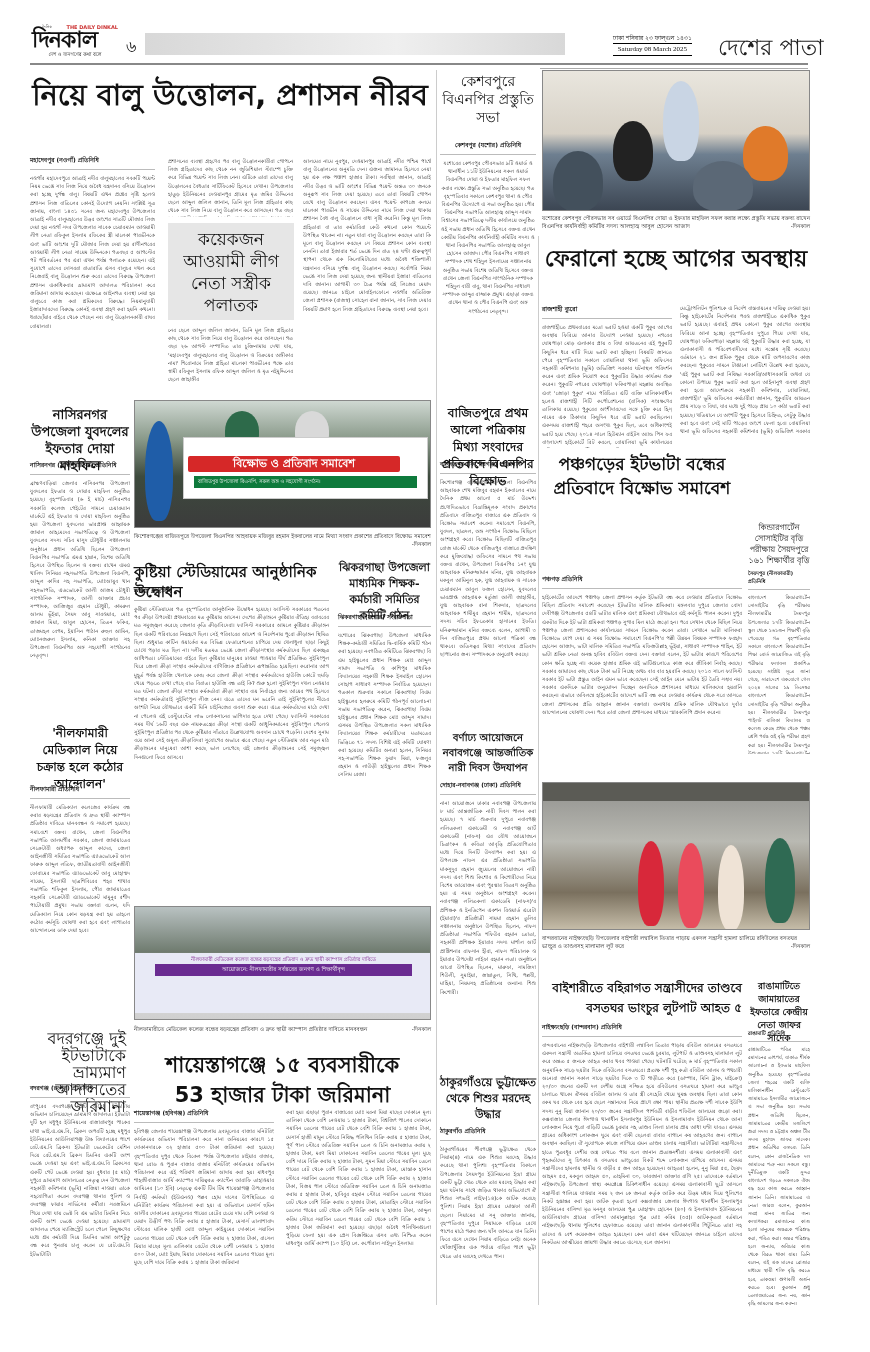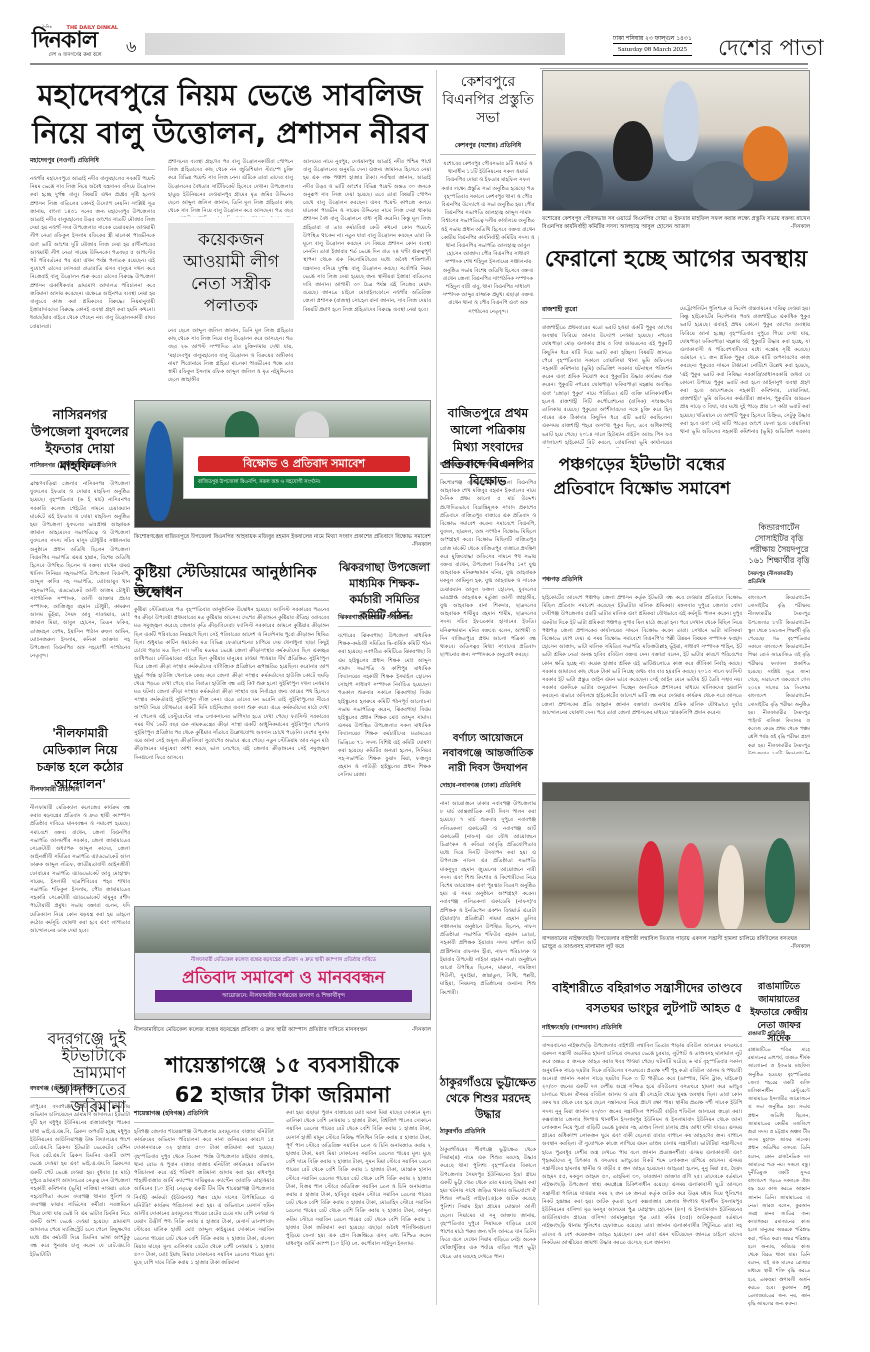--- a/index.html
+++ b/index.html
@@ -41,21 +41,20 @@
 <div class="abs dateline">
   <div>ঢাকা শনিবার ২৩ ফাল্গুন ১৪৩১</div>
   <div class="en">Saturday 08 March 2025</div>
 </div>
 <div class="abs section-title">দেশের পাতা</div>
 <div class="abs rule" style="left:30px;top:63px;width:375px"></div>
 <div class="abs rule" style="left:405px;top:63px;width:403px"></div>
 <div class="abs" style="left:540px;top:68px;width:268px;height:1px;background:#aaa"></div>
 
 <div class="abs hl" style="left:30px;top:76px;width:400px;text-align:center;font-size:29px;line-height:38px">
-  <div>মহাদেবপুরে নিয়ম ভেঙে সাবলিজ</div>
   <div>নিয়ে বালু উত্তোলন, প্রশাসন নীরব</div>
 </div>
 <div class="col" style="left:30px;top:155px;width:125px">
   <div class="byline">মহাদেবপুর (নওগাঁ) প্রতিনিধি</div>
   <div class="body" style="height:245px;overflow:hidden">নওগাঁর মহাদেবপুরে আত্রাই নদীর বালুমহালের সবকটি পয়েন্ট নিয়ম ভেঙে সাব লিজ নিয়ে অবৈধ যন্ত্রদানব বসিয়ে উত্তোলন করা হচ্ছে দুর্গন্ধ বালু। বিষয়টি এখন প্রশ্নের সৃষ্টি হলেও প্রশাসন লিজ বাতিলের কোনই উদ্যোগ নেয়নি। সংশ্লিষ্ট সূত্র জানায়, বাংলা ১৪৩১ সনের জন্য মহাদেবপুর উপজেলার আত্রাই নদীর বালুমহালের উত্তর অংশের সাতটি মৌজার লিজ দেয়া হয় নওগাঁ সদর উপজেলার সাবেক চেয়ারম্যান আওয়ামী লীগ নেতা রফিকুল ইসলাম রফিকের স্ত্রী মালেকা পারভীনকে এবং ভাটি অংশের দুটি মৌজার লিজ দেয়া হয় রাণীনগরের আওয়ামী লীগ নেতা সায়েম উদ্দিনকে। গতবছর ৫ আগস্টের পট পরিবর্তনের পর এরা এখন পর্যন্ত পলাতক রয়েছেন। এই সুযোগে তাদের দোসররা রাতারাতি এসব বালুচর দখল করে নিজেরাই বালু উত্তোলন শুরু করে। তাদের বিরুদ্ধে উপজেলা প্রশাসন একাধিকবার ভ্রাম্যমাণ আদালত পরিচালনা করে জরিমানা আদায় করেছেন। এক্ষেত্রে আইনগত ব্যবস্থা নেয়া হয় বালুচরে কাজ করা শ্রমিকদের বিরুদ্ধে। নিয়মানুযায়ী ইজারাদারদের বিরুদ্ধে কোনই ব্যবস্থা গ্রহণ করা হয়নি কখনো। ধরাছোঁয়ার বাইরে থেকে গেছেন নব্য বালু উত্তোলনকারী রাঘব বোয়ালরা।</div>
 </div>
 <div class="col" style="left:168px;top:157px;width:125px">
   <div class="body" style="height:60px;overflow:hidden">প্রশাসনের ব্যবস্থা গ্রহণের পর বালু উত্তোলনকারীরা গোপনে লিজ গ্রহিতাদের কাছ থেকে নন জুডিশিয়াল স্ট্যাম্পে চুক্তি করে বিভিন্ন পয়েন্ট সাব লিজ নেন। এটিকে তারা তাদের বালু উত্তোলনের বৈধতার সার্টিফিকেট হিসেবে দেখান। উপজেলার হাতুড় ইউনিয়নের দেওয়ানপুর গ্রামের মৃত জমির উদ্দিনের ছেলে আব্দুল জলিল জানান, তিনি মূল লিজ গ্রহিতার কাছ থেকে সাব লিজ নিয়ে বালু উত্তোলন করে আসছেন। গত বছর ২৬ আগস্ট সম্পাদিত তার চুক্তিনামায় দেখা যায়, 'মহাদেবপুর বালুমহালের বালু উত্তোলন ও বিক্রয়ের অঙ্গীকার নামা' শিরোনামে লিজ গ্রহিতা মালেকা পারভীনের পক্ষে তার স্বামী রফিকুল ইসলাম রফিক আব্দুল জলিল ও মৃত নইমুদ্দিনের ছেলে জাহাঙ্গীর</div>
 </div>
 <div class="abs box-gray" style="left:168px;top:223px;width:126px;height:97px">
@@ -100,21 +99,21 @@
 <div class="col" style="left:30px;top:460px;width:100px">
   <div class="byline">নাসিরনগর (ব্রাহ্মণবাড়িয়া) প্রতিনিধি</div>
   <div class="body" style="height:240px;overflow:hidden">ব্রাহ্মণবাড়িয়া জেলার নাসিরনগর উপজেলা যুবদলের ইফতার ও দোয়ার মাহফিল অনুষ্ঠিত হয়েছে। বৃহস্পতিবার (৬ ই মার্চ) নাসিরনগর সরকারি কলেজ গেইটের সামনে চেয়ারম্যান মার্কেটে এই ইফতার ও দোয়া মাহফিল অনুষ্ঠিত হয়। উপজেলা যুবদলের ভারপ্রাপ্ত আহ্বায়ক জামাল আহমেদের সভাপতিত্বে ও উপজেলা যুবদলের সদস্য সচিব মাসুদ চৌধুরীর সঞ্চালনায় অনুষ্ঠানে প্রধান অতিথি ছিলেন উপজেলা বিএনপির সভাপতি এমএ হান্নান, বিশেষ অতিথি হিসেবে উপস্থিত ছিলেন ও বক্তব্য রাখেন এমএ খালিদ সিনিয়র সহসভাপতি উপজেলা বিএনপি, আব্দুল কাদির সহ সভাপতি, মোঃআয়ুব খান সহসভাপতি, এডভোকেট আলী আজম চৌধুরী সাংগঠনিক সম্পাদক, আলী আক্তার প্রচার সম্পাদক, আজিজুর রহমান চৌধুরী, কামরুল আলম ভূঁইয়া, সৈয়দ আবু সারওয়ার, মোঃ জামাল মিয়া, আবুল হোসেন, তিতন ফকির, তাজমহল বেগম, ইয়াসিন পাঠান রুহুল আমিন, মোঃনজরুল ইসলাম, কনিকা আক্তার সহ উপজেলা বিএনপির অঙ্গ সহযোগী সংগঠনের নেতৃবৃন্দ।</div>
 </div>
 
 <div class="abs photo" style="left:134px;top:400px;width:297px;height:128px;background:linear-gradient(180deg,#cfd8d2 0%,#8a9a8a 30%,#3d4a3d 60%,#3c3c3c 100%)">
   <div class="person" style="left:10px;top:20px;width:28px;height:100px;background:#1f5da8"></div>
   <div class="person" style="left:90px;top:10px;width:34px;height:40px;background:#2d6a4a"></div>
   <div class="person" style="left:160px;top:10px;width:34px;height:40px;background:#d9d9d9"></div>
   <div class="abs" style="left:48px;top:36px;width:245px;height:62px;background:#fff;border:1px solid #ccc">
-    <div class="banner-red" style="margin-top:18px;margin-left:14px;width:212px;font-size:11px;line-height:16px;border-radius:2px">বিক্ষোভ ও প্রতিবাদ সমাবেশ</div>
+    <div class="banner-red" style="margin-top:18px;margin-left:4px;width:212px;font-size:11px;line-height:16px;border-radius:2px">বিক্ষোভ ও প্রতিবাদ সমাবেশ</div>
     <div style="margin:4px 10px;background:#0e7a3c;color:#fff;font-size:5px;padding:2px 4px">বাজিতপুর উপজেলা বিএনপি, সকল অঙ্গ ও সহযোগী সংগঠন।</div>
   </div>
 </div>
 <div class="abs caption" style="left:134px;top:532px;width:297px">
   <span>কিশোরগঞ্জের বাজিতপুরে উপজেলা বিএনপির আহবায়ক মজিবুর রহমান ইকবালের নামে মিথ্যা সংবাদ প্রকাশের প্রতিবাদে বিক্ষোভ সমাবেশ</span>
   <span class="credit">-দিনকাল</span>
 </div>
 
 <div class="abs hl" style="left:440px;top:405px;width:96px;text-align:center;font-size:12px;line-height:17px">বাজিতপুরে প্রথম আলো পত্রিকায় মিথ্যা সংবাদের প্রতিবাদে বিএনপির বিক্ষোভ</div>
 <div class="col" style="left:440px;top:459px;width:96px">
@@ -169,21 +168,20 @@
   <div class="person" style="left:222px;top:55px;width:30px;height:85px;background:#2f6a53"></div>
 </div>
 <div class="abs caption" style="left:542px;top:934px;width:268px">
   <span>বান্দরবানের নাইক্ষ্যংছড়ি উপজেলার বাইশারী লম্বাবিল তিতার পাড়ায় একদল সন্ত্রাসী হামলা চালিয়ে রবিউলের বসতঘর ভাংচুর ও তাণ্ডবসহ মালামাল লুট করে</span>
   <span class="credit">-দিনকাল</span>
 </div>
 
 <div class="abs photo" style="left:134px;top:906px;width:297px;height:114px;background:linear-gradient(180deg,#b9c2c2 0%,#6f7b6f 40%,#e5e5e5 60%,#cfcfcf 100%)">
   <div class="abs" style="left:0;top:46px;width:297px;height:60px;background:#e8eaf6">
     <div style="font-size:5px;color:#7a1b8a;text-align:center;margin-top:3px">নীলফামারী মেডিকেল কলেজ বন্ধের ষড়যন্ত্রের প্রতিবাদ ও দ্রুত স্থায়ী ক্যাম্পাস প্রতিষ্ঠার দাবিতে</div>
-    <div style="font-size:17px;font-weight:bold;color:#d31f5f;text-align:center;line-height:26px">প্রতিবাদ সমাবেশ ও মানববন্ধন</div>
     <div style="font-size:5.5px;color:#fff;background:#6a2c91;text-align:center;margin:0 20px;padding:2px">আয়োজনে: নীলফামারীর সর্বস্তরের জনগণ ও শিক্ষার্থীবৃন্দ</div>
   </div>
 </div>
 <div class="abs caption" style="left:134px;top:1025px;width:297px">
   <span>নীলফামারীতে মেডিকেল কলেজ বন্ধের ষড়যন্ত্রের প্রতিবাদ ও দ্রুত স্থায়ী ক্যাম্পাস প্রতিষ্ঠার দাবিতে মানববন্ধন</span>
   <span class="credit">-দিনকাল</span>
 </div>
 
 <div class="abs hl" style="left:542px;top:978px;width:200px;text-align:right;font-size:12px;line-height:20px">
   <div>বাইশারীতে বহিরাগত সন্ত্রাসীদের তাণ্ডবে</div>
@@ -201,21 +199,21 @@
 </div>
 
 <div class="abs hl" style="left:26px;top:1030px;width:100px;text-align:right;font-size:16px;line-height:17px;font-weight:normal">বদরগঞ্জে দুই ইটভাটাকে ভ্রাম্যমাণ আদালতের জরিমানা</div>
 <div class="col" style="left:30px;top:1083px;width:100px">
   <div class="byline">বদরগঞ্জ (রংপুর) প্রতিনিধি</div>
   <div class="body" style="height:220px;overflow:hidden">রংপুরের বদরগঞ্জে দুইটি অবৈধ ইটভাটায় অভিযান চালিয়েছেন ভ্রাম্যমাণ আদালত। ইটভাটা দুটি হল মধুপুর ইউনিয়নের রাজারামপুর পাকের মাথা ভাই.এ.এম.বি, ব্রিকস অপরটি হচ্ছে মধুপুর ইউনিয়নের আউলিয়াগঞ্জ উচ্চ বিদ্যালয়ের পাশে রেট.এম.বি ব্রিকস। ইটভাটা ভেকেটের মেশিন দিয়ে রেট.এম.বি ব্রিকস চিমনির একটি অংশ ভেঙে দেওয়া হয় এবং ভাই.এ.এম.বি ব্রিকসের একটি গেট ভেঙে দেওয়া হয়। বুধবার (৫ মার্চ) দুপুরে ভ্রাম্যমাণ আদালতের নেতৃত্ব দেন উপজেলা সহকারী কমিশনার (ভূমি) নাজিয়া নাওয়া। তাকে সহযোগিতা করেন বদরগঞ্জ থানার পুলিশ ও বদরগঞ্জ ফায়ার সার্ভিসের কর্মীরা। সরজমিনে গিয়ে দেখা যায় ভেক্ট বি এম ভাটার চিমনির নিচে একটি অংশ ভেঙে দেওয়া হয়েছে। ভ্রাম্যমাণ আদালত শেষে ম্যাজিস্ট্রেট চলে গেলে কিছুক্ষণের মধ্যে শ্রম কর্মচারী দিয়ে চিমনির ভাঙ্গা অংশটুকু বন্ধ করে পুনরায় চালু করেন যে রেট.এম.বি ইটভাটাটি।</div>
 </div>
 
 <div class="abs hl" style="left:134px;top:1050px;width:297px;text-align:center;font-size:21px;line-height:30px">
   <div>শায়েস্তাগঞ্জে ১৫ ব্যবসায়ীকে</div>
-  <div>62 হাজার টাকা জরিমানা</div>
+  <div>53 হাজার টাকা জরিমানা</div>
 </div>
 <div class="col" style="left:134px;top:1108px;width:140px">
   <div class="byline">শায়েস্তাগঞ্জ (হবিগঞ্জ) প্রতিনিধি</div>
   <div class="body" style="height:190px;overflow:hidden">হবিগঞ্জ জেলার শায়েস্তাগঞ্জ উপজেলায় দ্রব্যমূল্যের বাজার মনিটরিং কার্যক্রমের অভিযান পরিচালনা করে নানা অনিয়মের কারণে ১৫ দোকানদারকে ৩২ হাজার ৫০০ টাকা জরিমানা করা হয়েছে। বৃহস্পতিবার দুপুর থেকে বিকেল পর্যন্ত উপজেলার ঢাইয়ার বাজার, থানা রোড ও পুরান বাজার বাজার মনিটরিং কার্যক্রমের অভিযান পরিচালনা করে এই পরিমাণ জরিমানা আদায় করা হয়। মাধবপুর শাহজীবাজার আর্মি ক্যাম্পের দায়িত্বরত ক্যাপ্টেন আরাফি তাহাওয়ার আমিনের (১০ ইবি) নেতৃত্বে একটি টিম টিম শায়েস্তাগঞ্জ উপজেলার নির্বাহী কর্মকর্তা (ইউএনও) পল্লব হোম দাসের উপস্থিতিতে এ মনিটরিং কার্যক্রম পরিচালনা করা হয়। এ অভিযানে মেসার্স হুমিন আলীর দোকানের দ্রব্যমূল্যের গায়ের রেটের চেয়ে দাম বেশি নেওয়া ও মেয়াদ উত্তীর্ণ পণ্য বিক্রি করায় ৫ হাজার টাকা, মেসার্স তালাশাবাদ স্টোরের মালিক হাজী মোঃ আব্দুল কাইয়ুমের দোকানে সয়াবিন তেলের গায়ের রেট থেকে বেশি বিক্রি করায় ২ হাজার টাকা, রাসেল মিয়ার মাছের মূল্য তালিকার রেটের থেকে বেশী নেওয়ায় ১ হাজার ৫০০ টাকা, মোঃ ইয়াছ মিয়ার দোকানের সয়াবিন তেলের গায়ের মূল্য মুছে বেশি দামে বিক্রি করায় ১ হাজার টাকা জরিমানা</div>
 </div>
 <div class="col" style="left:286px;top:1108px;width:145px">
   <div class="body" style="height:198px;overflow:hidden">করা হয়। এছাড়া পুরান বাজারের মোঃ মরনা মিয়া মাছের দোকানে মূল্য তালিকা থেকে বেশি নেওয়ায় ১ হাজার টাকা, বিশ্বজিৎ পালের দোকানে সয়াবিন তেলের গায়ের রেট থেকে বেশি বিক্রি করায় ১ হাজার টাকা, মেসার্স হাজী মামুন স্টোরে নিষিদ্ধ পলিথিন বিক্রি করায় ৫ হাজার টাকা, পূর্ণ পাল স্টোরে অতিরিক্ত সয়াবিন তেল ও চিনি অনামজাত করায় ২ হাজার টাকা, মরণ মিয়া দোকানের সয়াবিন তেলের গায়ের মূল্য মুছে বেশি দামে বিক্রি করায় ২ হাজার টাকা, সুমন মিয়া স্টোরে সয়াবিন তেলে গায়ের রেট থেকে বেশি বিক্রি করায় ১ হাজার টাকা, মোস্তাক হাসান স্টোরে সয়াবিন তেলের গায়ের রেট থেকে বেশি বিক্রি করায় ২ হাজার টাকা, বিজয় পাল স্টোরে অতিরিক্ত সয়াবিন তেল ও চিনি অনামজাত করায় ৫ হাজার টাকা, হাবিবুর রহমান স্টোরে সয়াবিন তেলের গায়ের রেট থেকে বেশি বিক্রি করায় ৩ হাজার টাকা, মোতাহিদ স্টোরে সয়াবিন তেলের গায়ের রেট থেকে বেশি বিক্রি করায় ২ হাজার টাকা, আব্দুল করিম স্টোরে সয়াবিন তেলে গায়ের রেট থেকে বেশি বিক্রি করায় ১ হাজার টাকা জরিমানা করা হয়েছে। এছাড়া অবৈধ পলিথিনগুলো পুড়িয়ে ফেলা হয়। এক প্রেস বিজ্ঞপ্তিতে এসব তথ্য নিশ্চিত করেন মাধবপুর আর্মি ক্যাম্প (১০ ইবি) লে. কর্পোরাল সাইদুল ইসলাম।</div>
 </div>
 
 <div class="abs hl" style="left:440px;top:1075px;width:96px;text-align:center;font-size:11px;line-height:16px;font-weight:bold">ঠাকুরগাঁওয়ে ভুট্টাক্ষেত থেকে শিশুর মরদেহ উদ্ধার</div>

